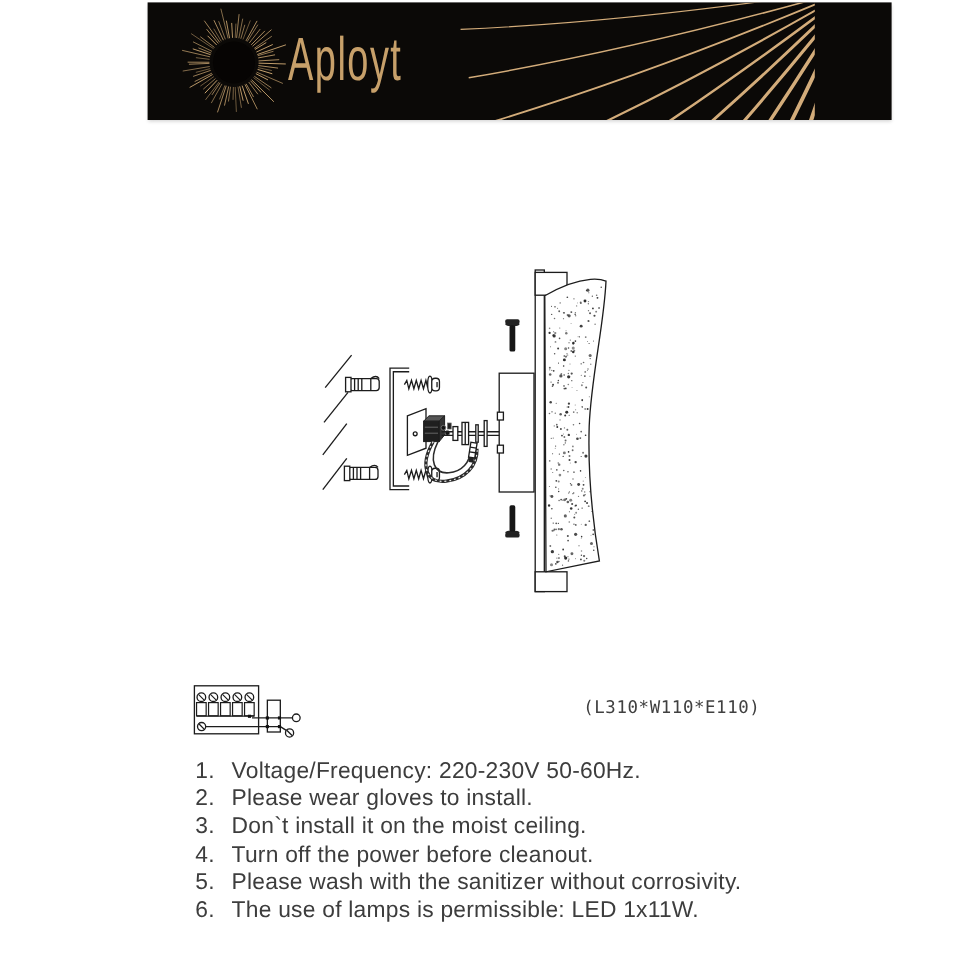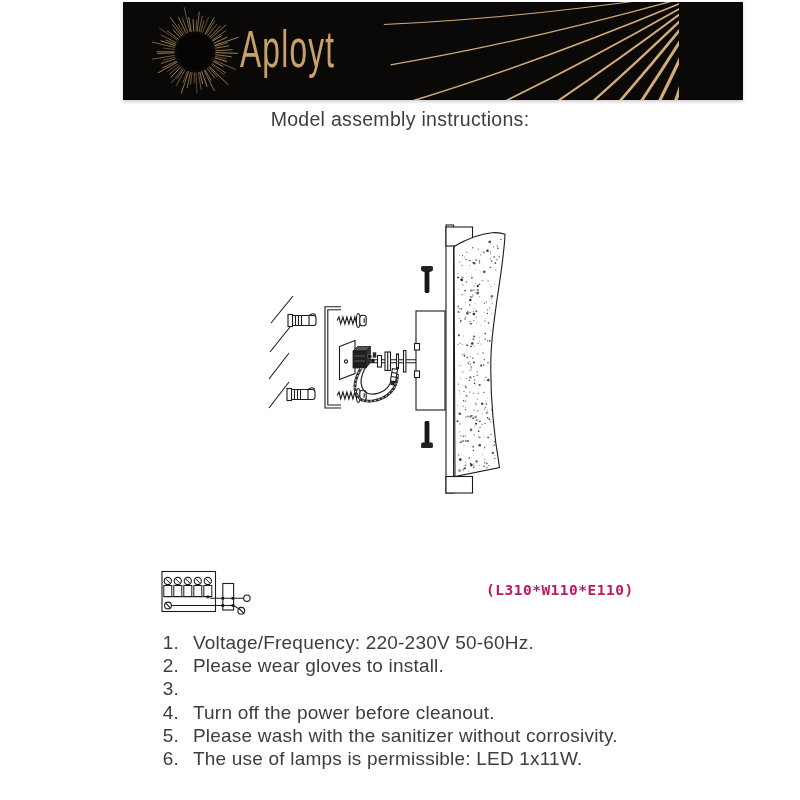--- a/index.html
+++ b/index.html
@@ -24,22 +24,22 @@
   .title-block { position:absolute; left:0; top:108px; width:800px; text-align:center; color:#3e3e3e; }
   .title-line { font-size:19.5px; line-height:23.5px; letter-spacing:0.3px; }
 
   
   #assembly-svg { position:absolute; left:240px; top:180px; }
   #wiring-svg  { position:absolute; left:152px; top:563px; }
 
   
   #dim-label {
     position:absolute; left:486px; top:582px;
-    font-family:"DejaVu Sans Mono", monospace; font-weight:bold;
-    font-size:14.5px; letter-spacing:0.5px; color:#be185d; white-space:nowrap;
+    font-family:"DejaVu Sans Mono", monospace; font-weight:normal;
+    font-size:14.5px; letter-spacing:0.5px; color:#404040; white-space:nowrap;
   }
 
   
   #instructions { position:absolute; left:155px; top:631px; width:540px; color:#3d3d3d; }
   .li { display:flex; font-size:19px; line-height:23.2px; letter-spacing:0.2px; }
   .li .num { width:24px; text-align:right; margin-right:14px; flex:0 0 auto; }
   .li .txt { white-space:nowrap; }
 
   svg .ln { stroke:#1c1c1c; fill:none; stroke-width:1.1; }
   svg .wh { fill:#ffffff; stroke:#1c1c1c; stroke-width:1.1; }
@@ -132,21 +132,20 @@
           <path d="M589,-12 Q475.72289607043126,130.09696592584126 370.7670844431948,235.5366529780516" stroke="#d3ac7a" fill="none" stroke-width="2.62"></path>
           <path d="M589,-12 Q494.15490676829256,143.00857489141927 403.03640385060135,260.612437183602" stroke="#d3ac7a" fill="none" stroke-width="2.89"></path>
           <path d="M589,-12 Q514.0414735984687,153.54295309589875 438.1576840706309,281.50740318612816" stroke="#d3ac7a" fill="none" stroke-width="3.16"></path>
           <path d="M589,-12 Q535.0776137015631,161.53854400646028 475.5923007867467,297.90110319125404" stroke="#d3ac7a" fill="none" stroke-width="3.43"></path>
         </g>
     </svg>
     <div id="brand">Aployt</div>
   </div>
 
   <div class="title-block">
-    <div class="title-line">Model assembly instructions:</div>
   </div>
 
   <svg id="assembly-svg" width="320" height="340" viewBox="240 180 320 340">
 
     <g class="ln" stroke-width="1.3">
       <line x1="271" y1="323" x2="293" y2="296"></line>
       <line x1="270" y1="352" x2="290" y2="327"></line>
       <line x1="269" y1="379" x2="289" y2="353"></line>
       <line x1="269" y1="408" x2="289" y2="382"></line>
     </g>
@@ -606,20 +605,21 @@
     <div class="li">
       <span class="num">1.</span>
       <span class="txt">Voltage/Frequency: 220-230V 50-60Hz.</span>
     </div>
     <div class="li">
       <span class="num">2.</span>
       <span class="txt">Please wear gloves to install.</span>
     </div>
     <div class="li">
       <span class="num">3.</span>
+      <span class="txt">Don`t install it on the moist ceiling.</span>
     </div>
     <div class="li">
       <span class="num">4.</span>
       <span class="txt">Turn off the power before cleanout.</span>
     </div>
     <div class="li">
       <span class="num">5.</span>
       <span class="txt">Please wash with the sanitizer without corrosivity.</span>
     </div>
     <div class="li">

